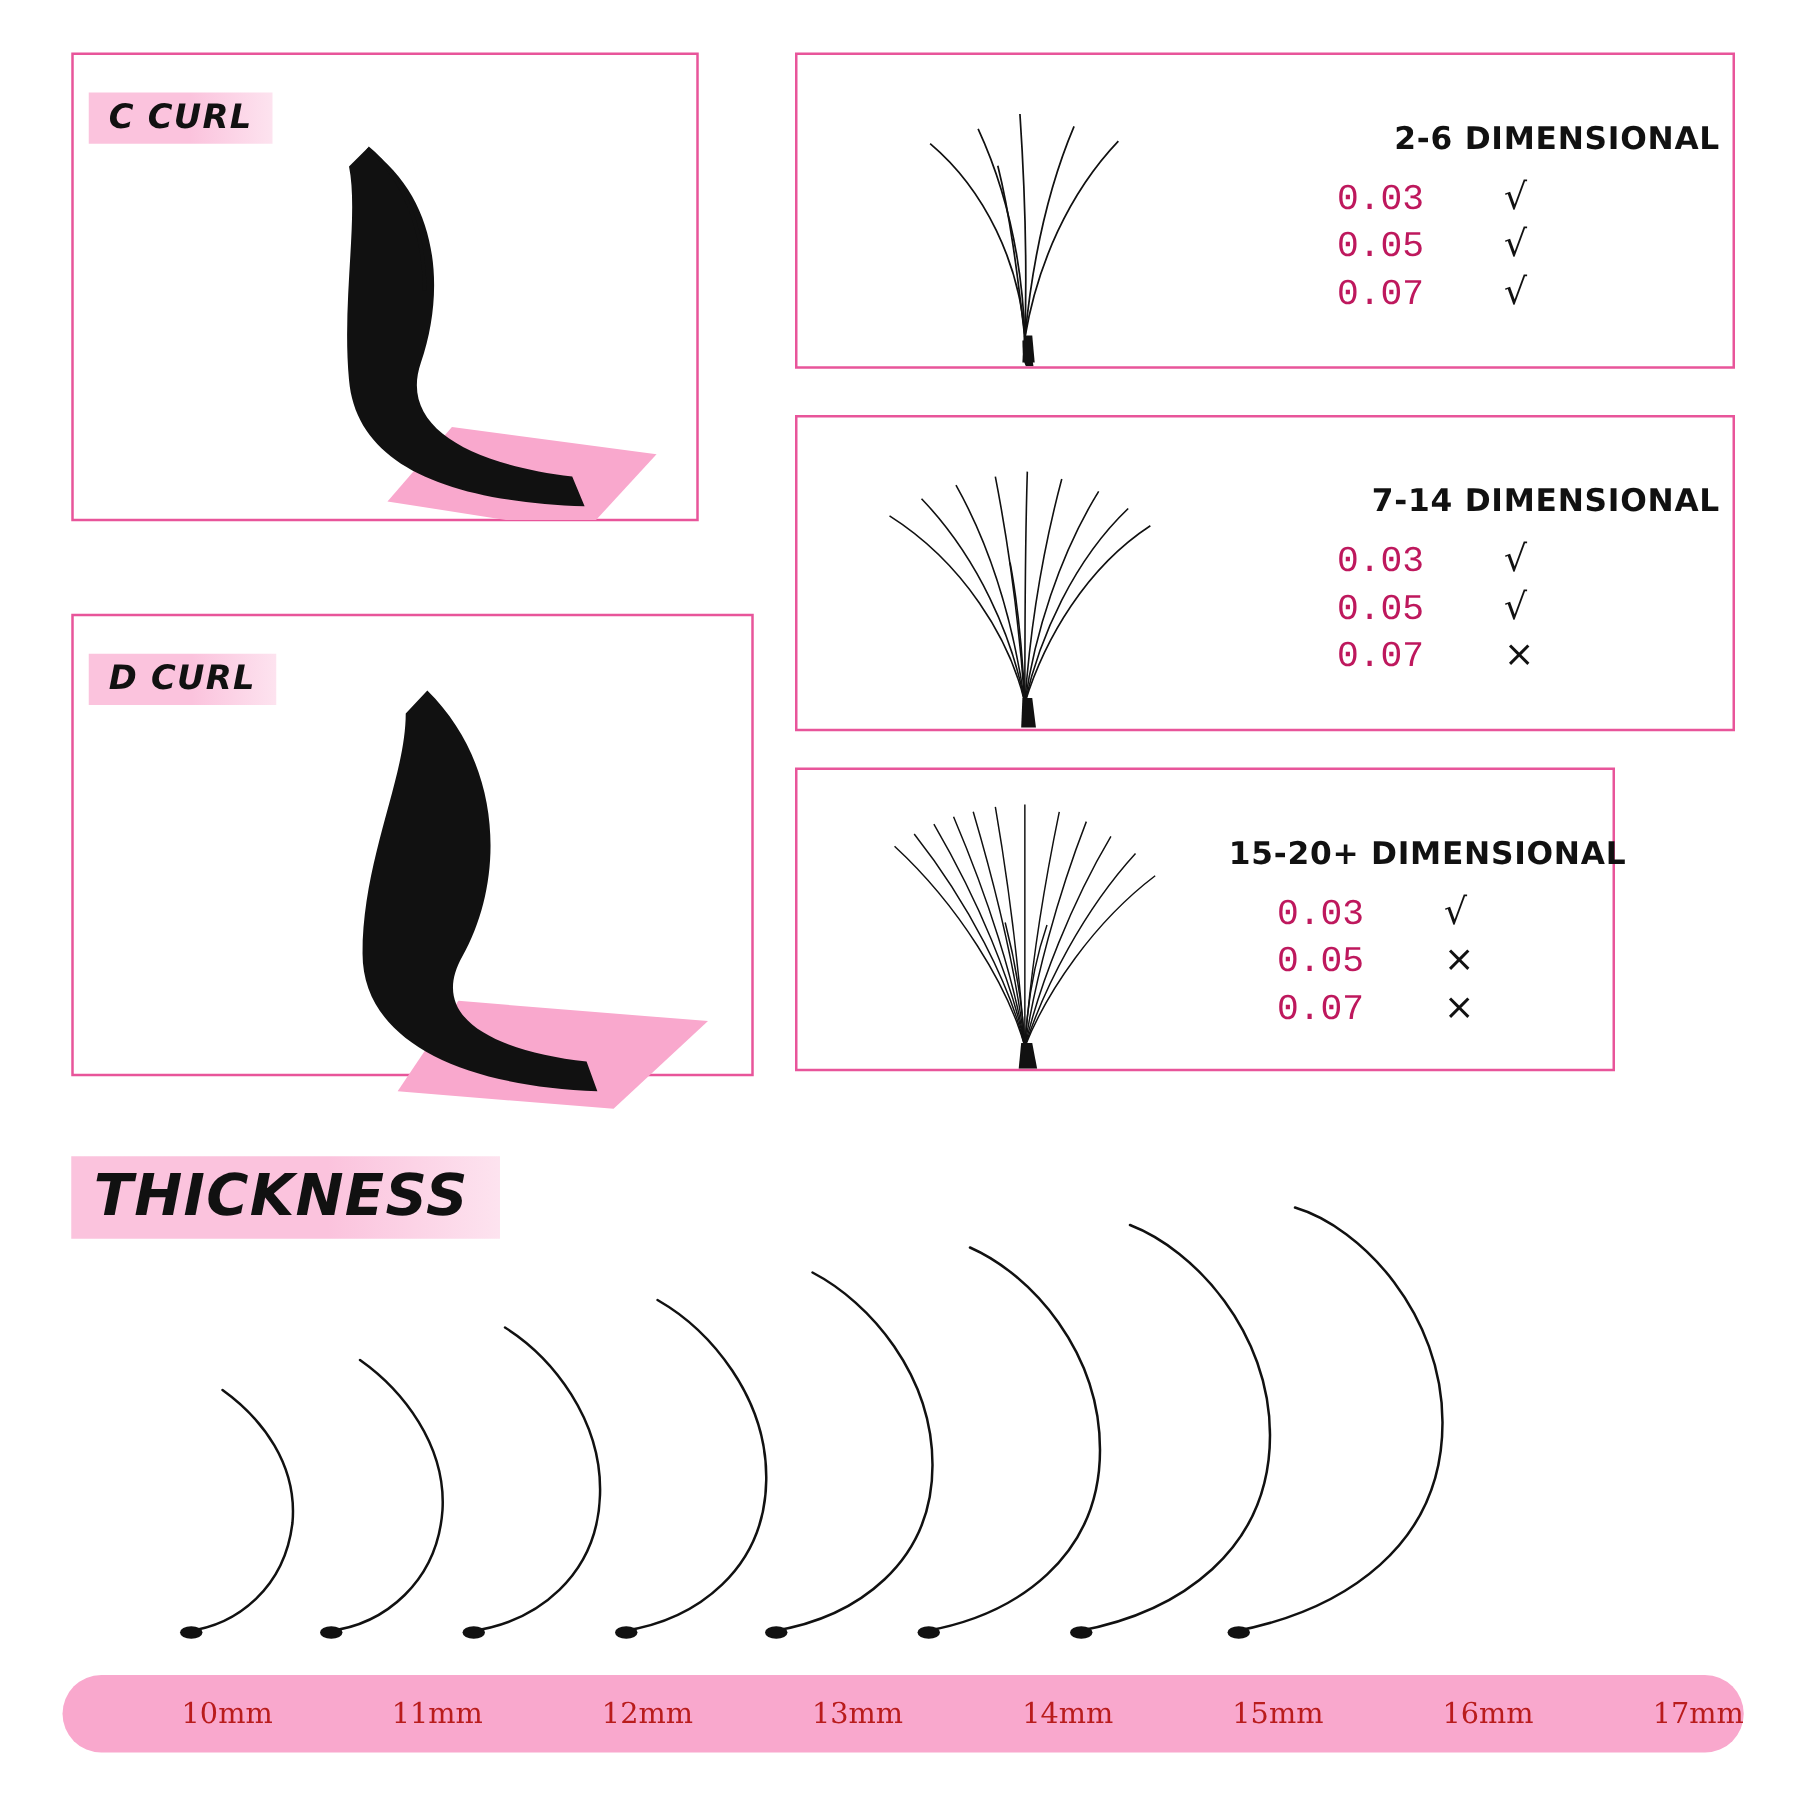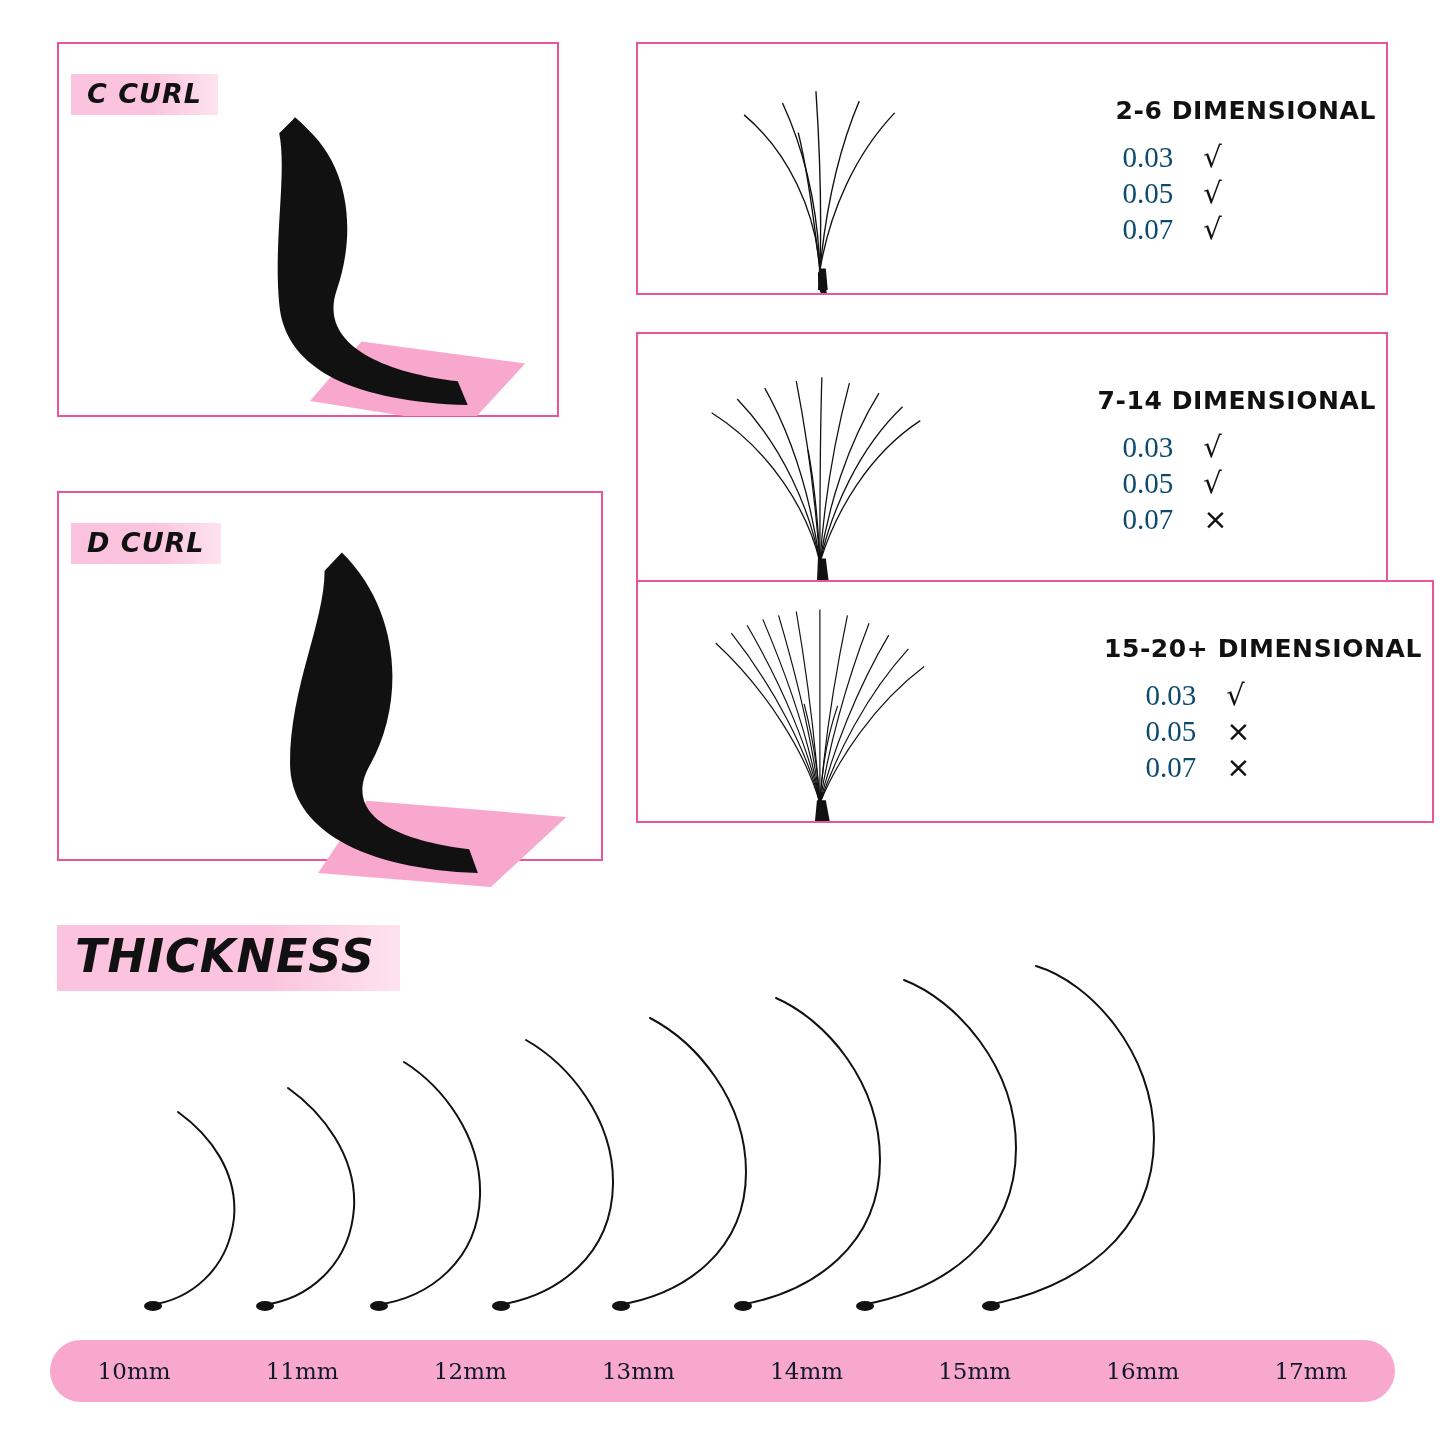--- a/index.html
+++ b/index.html
@@ -43,21 +43,21 @@
   }
 
   .curl-art {
     position: absolute;
     left: 0; top: 0; right: 0; bottom: 0;
   }
 
   
   #panel-dim-0 { left: 636px; top: 42px;  width: 752px; height: 253px; }
   #panel-dim-1 { left: 636px; top: 332px; width: 752px; height: 253px; }
-  #panel-dim-2 { left: 636px; top: 580px; width: 798px; height: 243px; }
+  #panel-dim-2 { left: 636px; top: 614px; width: 656px; height: 243px; }
 
   .dim-art {
     position: absolute;
     left: 10px;
     top: 0;
     width: 330px;
     height: 100%;
   }
 
   .dim-info {
@@ -92,24 +92,23 @@
     align-items: center;
   }
   .spec-row {
     display: flex;
     align-items: baseline;
     width: 220px;
     margin-bottom: 2px;
   }
   .spec-value {
     width: 120px;
-    text-align: right;
-    font-family: Liberation Serif, serif;
+    font-family: Liberation Mono, monospace;
     font-size: 29px;
-    color: #0c4a6e;
+    color: #be185d;
   }
   .spec-mark {
     width: 100px;
     text-align: left;
     padding-left: 30px;
     font-family: "DejaVu Sans", sans-serif;
     font-size: 29px;
     color: #111111;
   }
 
@@ -144,24 +143,24 @@
     top: 1340px;
     width: 1345px;
     height: 62px;
     background: #f9a8cd;
     border-radius: 31px;
     display: flex;
     align-items: center;
   }
   .size-cell {
     flex: 1 1 0;
-    text-align: center;
+    text-align: right;
     font-family: "DejaVu Serif", serif;
     font-size: 23px;
-    color: #0f172a;
+    color: #b91c1c;
   }
 </style>
 </head>
 <body>
 
 <div class="panel" id="panel-c-curl">
   <svg class="curl-art" viewBox="0 0 502 375">
     <polygon points="305,300 470,322 412,385 253,360" fill="#f9a8cd"></polygon>
     <path d="M237,75 C295,115 300,190 280,248 C262,300 320,330 402,340 L412,364 C300,360 228,330 222,262 C216,198 230,130 222,90 Z" fill="#111111"></path>
     <path d="M237,75 C268,100 283,145 283,190" stroke="#111111" stroke-width="3" fill="none"></path>

